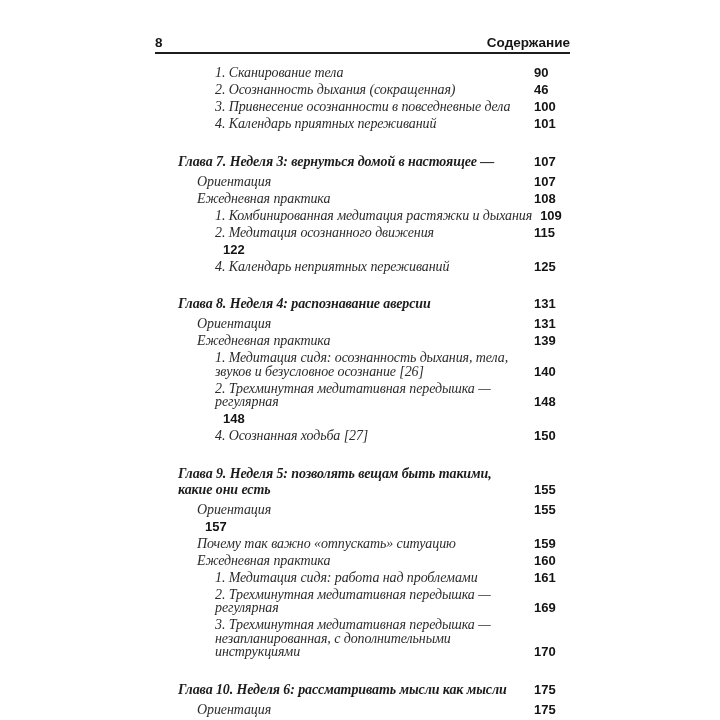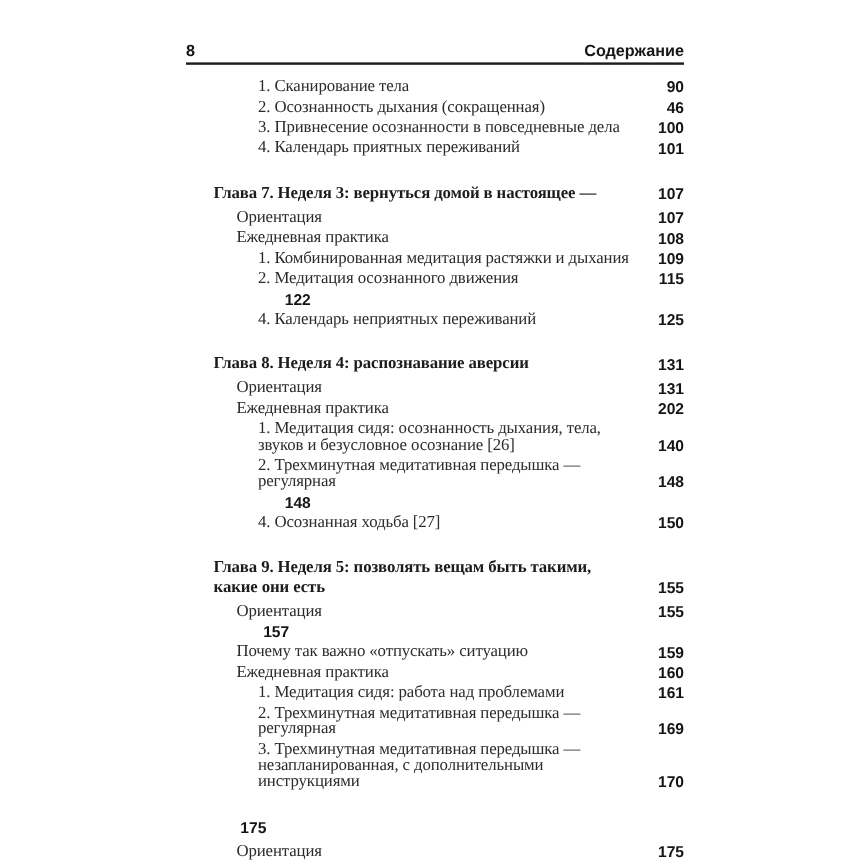--- a/index.html
+++ b/index.html
@@ -35,24 +35,24 @@
     align-items: flex-end;
     margin-bottom: 3.5px;
     font-size: 14px;
     line-height: 13.5px;
     color: #2b2b2b;
   }
   .row .t {
     flex: 1;
     white-space: pre;
     letter-spacing: -0.1px;
+    font-style: italic;
   }
   .row .p {
     width: 36px;
-    text-align: right;
     font-family: "Liberation Sans", sans-serif;
     font-weight: 700;
     font-size: 13px;
     color: #141414;
     margin-left: 8px;
   }
   .row.chapter {
     margin-top: 23px;
     margin-bottom: 5px;
     font-weight: 700;
@@ -119,21 +119,21 @@
         <div class="row chapter">
     <div class="t">Глава 8. Неделя 4: распознавание аверсии</div>
     <div class="p">131</div>
   </div>
         <div class="row sub">
     <div class="t">Ориентация</div>
     <div class="p">131</div>
   </div>
         <div class="row sub">
     <div class="t">Ежедневная практика</div>
-    <div class="p">202</div>
+    <div class="p">139</div>
   </div>
         <div class="row item">
     <div class="t">1. Медитация сидя: осознанность дыхания, тела,
 звуков и безусловное осознание [26]</div>
     <div class="p">140</div>
   </div>
         <div class="row item">
     <div class="t">2. Трехминутная медитативная передышка —
 регулярная</div>
     <div class="p">148</div>
@@ -174,20 +174,21 @@
 регулярная</div>
     <div class="p">169</div>
   </div>
         <div class="row item">
     <div class="t">3. Трехминутная медитативная передышка —
 незапланированная, с дополнительными
 инструкциями</div>
     <div class="p">170</div>
   </div>
         <div class="row chapter">
+    <div class="t">Глава 10. Неделя 6: рассматривать мысли как мысли</div>
     <div class="p">175</div>
   </div>
         <div class="row sub">
     <div class="t">Ориентация</div>
     <div class="p">175</div>
   </div>
         <div class="row sub">
     <div class="t">Ежедневная практика</div>
     <div class="p">179</div>
   </div>

